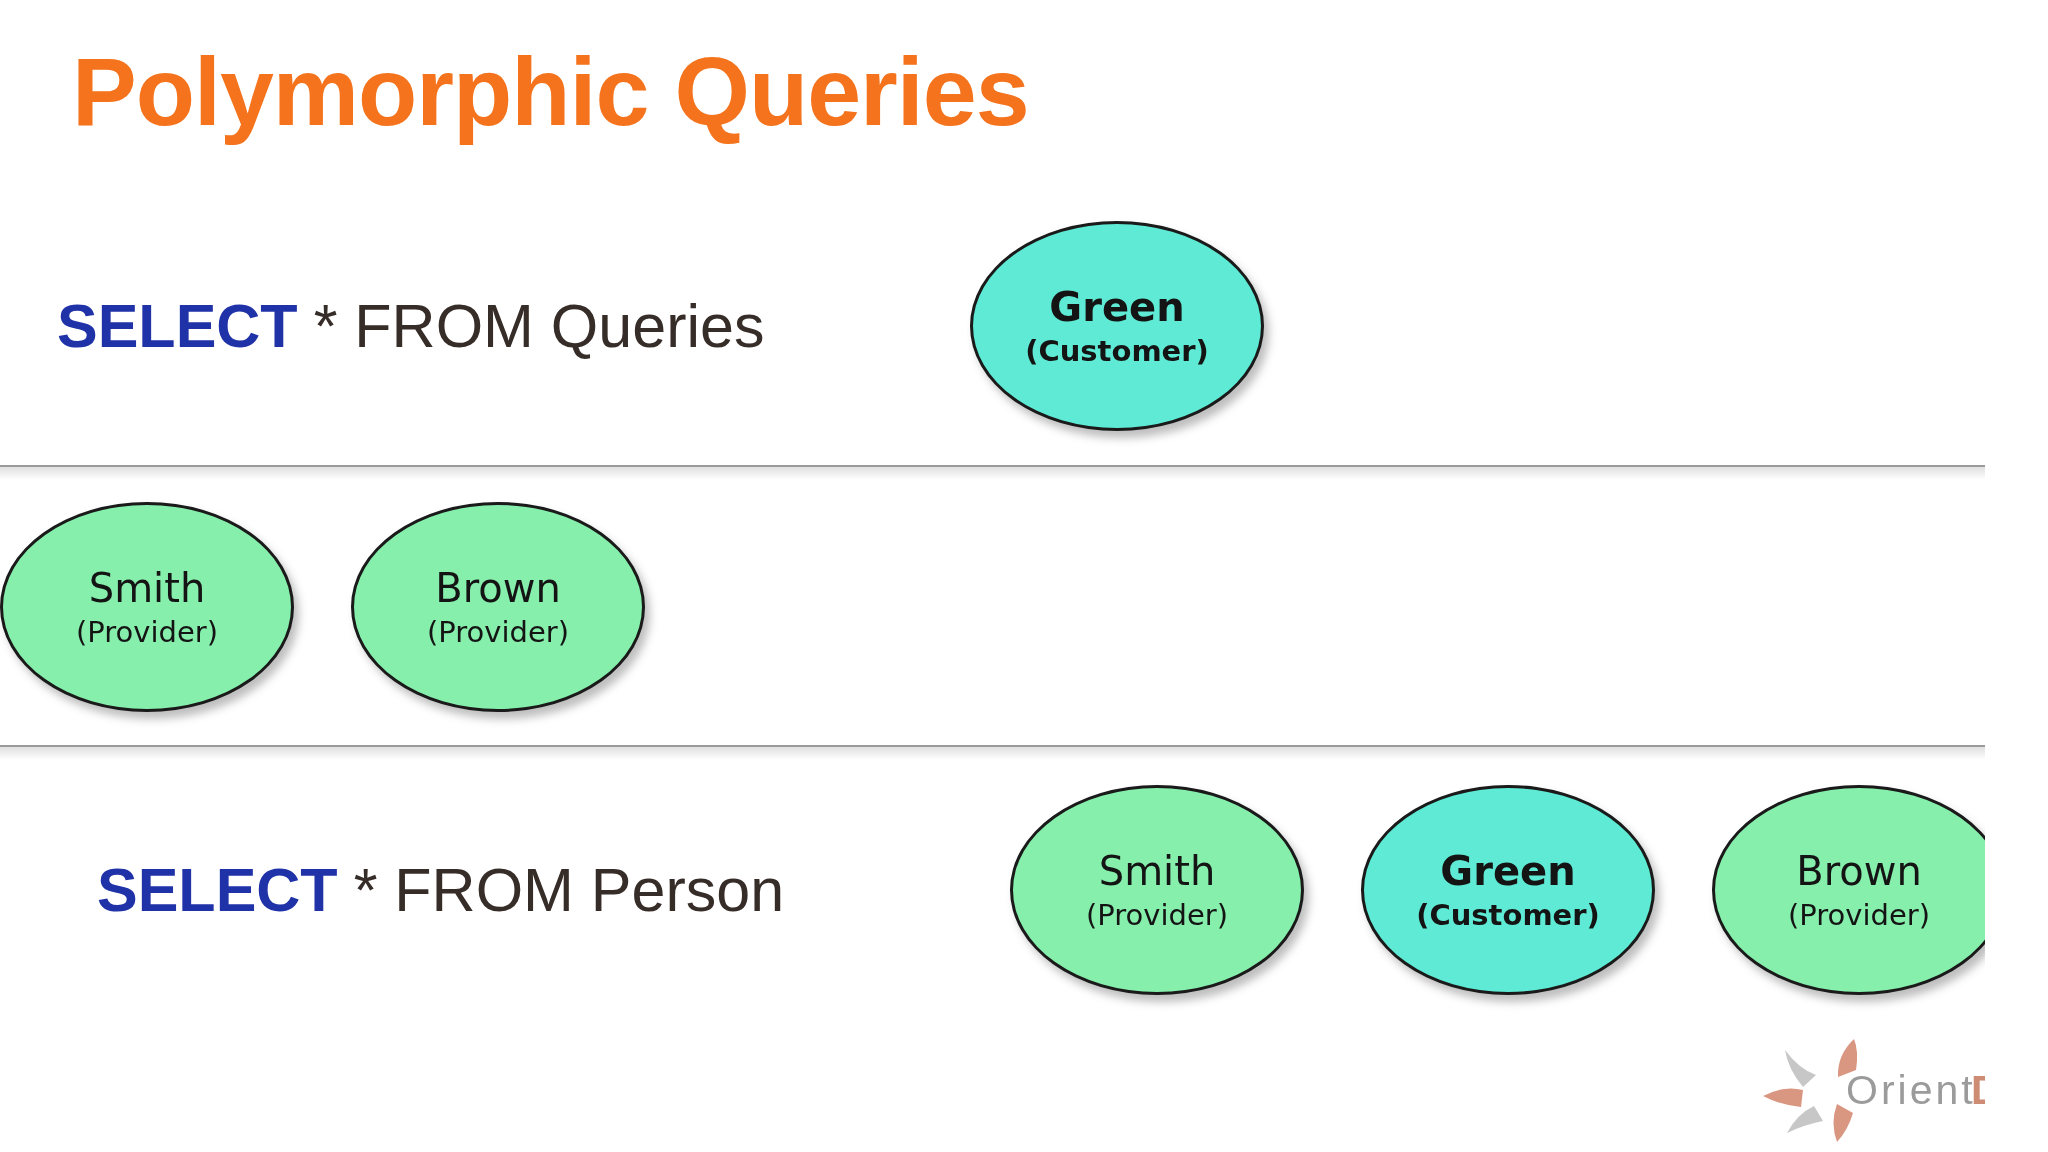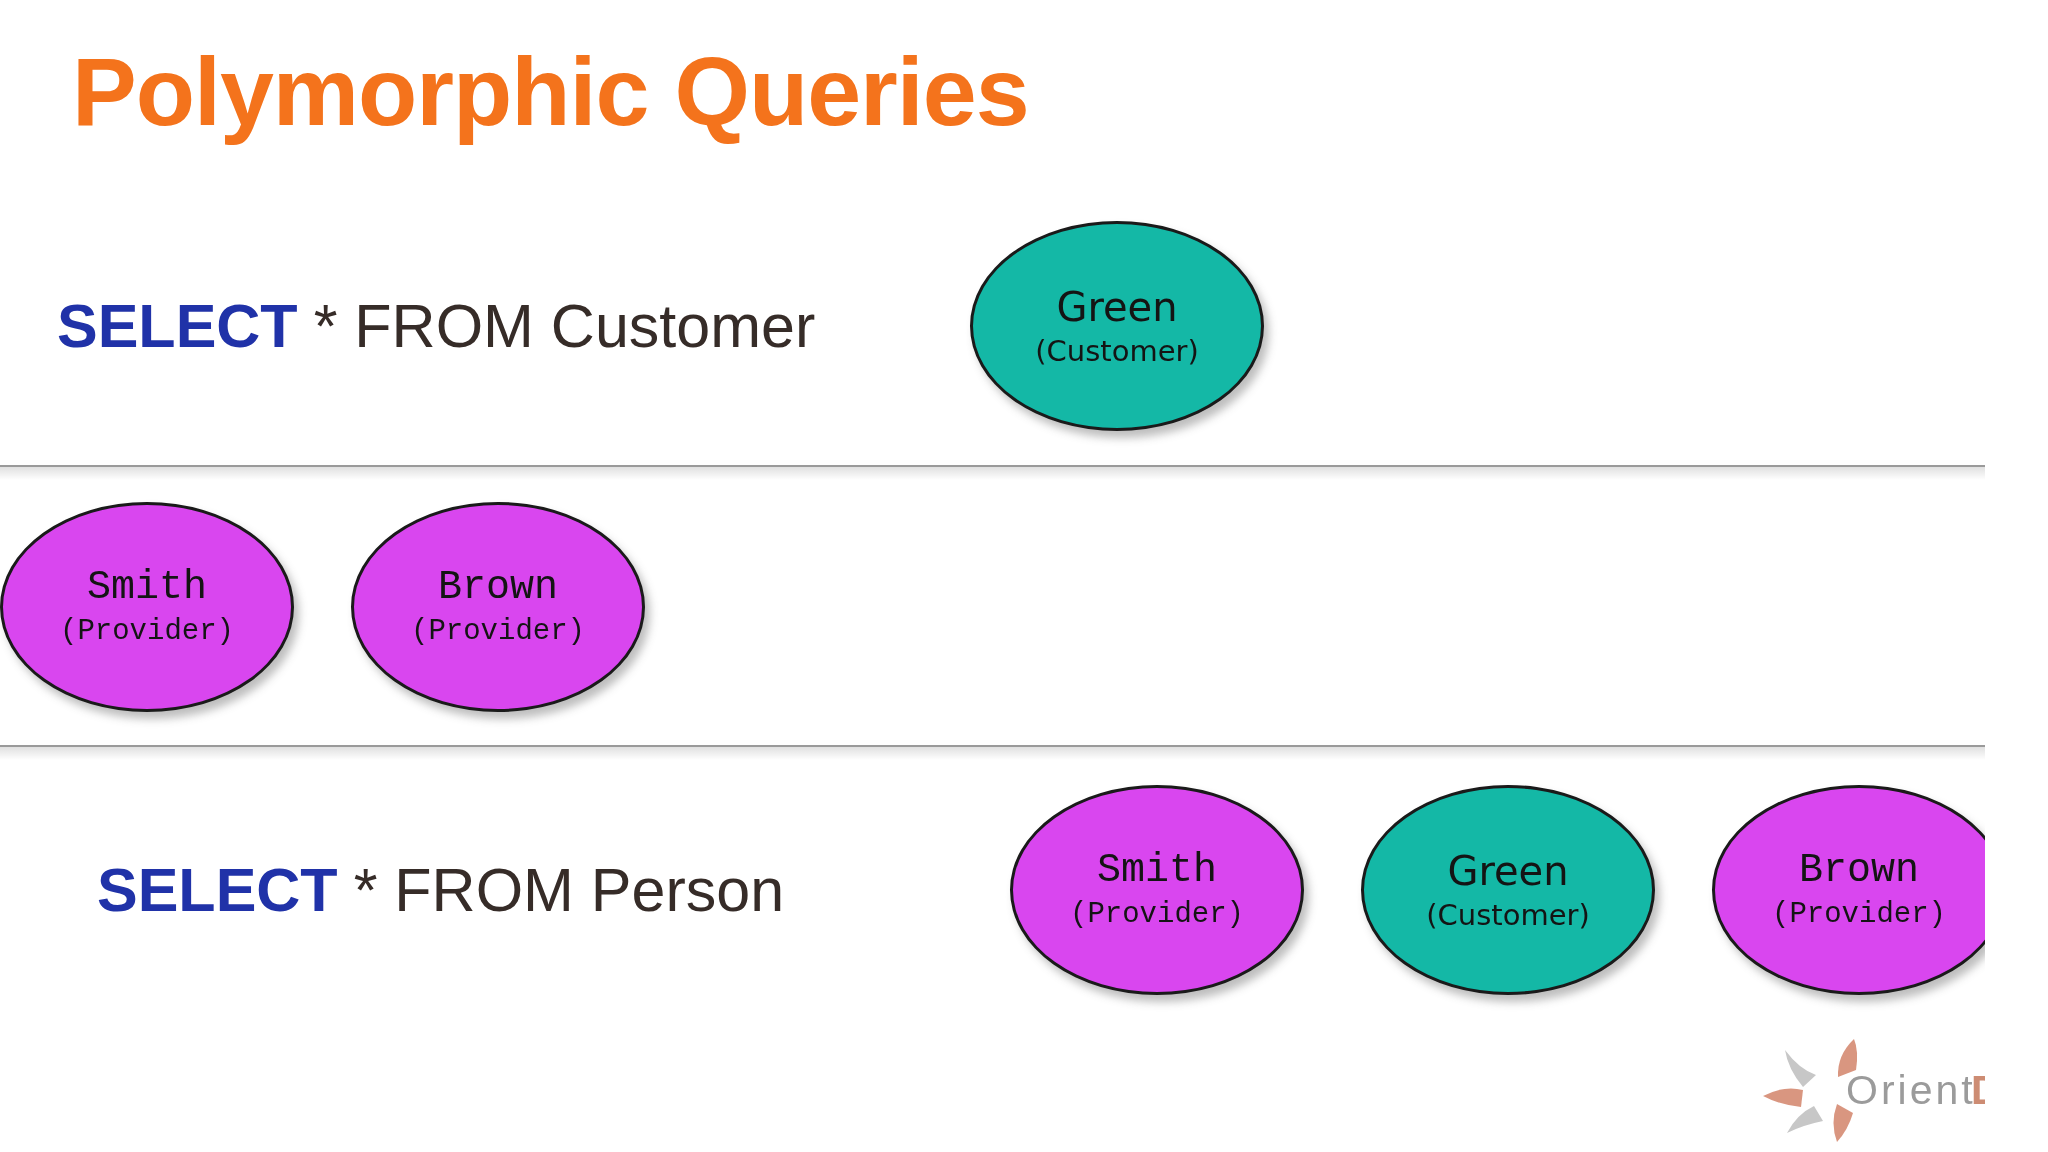--- a/index.html
+++ b/index.html
@@ -59,22 +59,22 @@
     border-radius: 50%;
     display: flex;
     flex-direction: column;
     align-items: center;
     justify-content: center;
     box-shadow: 5px 7px 9px rgba(70, 70, 70, 0.35);
     font-family: "DejaVu Sans", sans-serif;
     color: #141414;
     text-align: center;
   }
-  .node.customer { background: #14b8a6; }
-  .node.provider { background: #d946ef; font-family: Liberation Mono, monospace; }
+  .node.customer { background: #5eead4; font-weight: bold; }
+  .node.provider { background: #86efac; }
   .node-name { font-size: 40px; line-height: 1.15; }
   .node-type { font-size: 29px; line-height: 1.2; margin-top: 4px; }
 
   
   .sep {
     position: absolute;
     left: 0;
     width: 2030px;
     height: 2px;
     background: #9a9a9a;
@@ -102,21 +102,21 @@
 </style>
 </head>
 <body>
 
 <div class="slide">
 
   <h1 class="title">Polymorphic Queries</h1>
 
   <div class="row row1">
     <div class="query">
-      <span class="kw">SELECT</span><span class="rest">* FROM Customer</span>
+      <span class="kw">SELECT</span><span class="rest">* FROM Queries</span>
     </div>
     <div class="nodes">
       <div class="node customer">
         <div class="node-name">Green</div>
         <div class="node-type">(Customer)</div>
       </div>
     </div>
   </div>
 
   <div class="sep sep1"></div>

